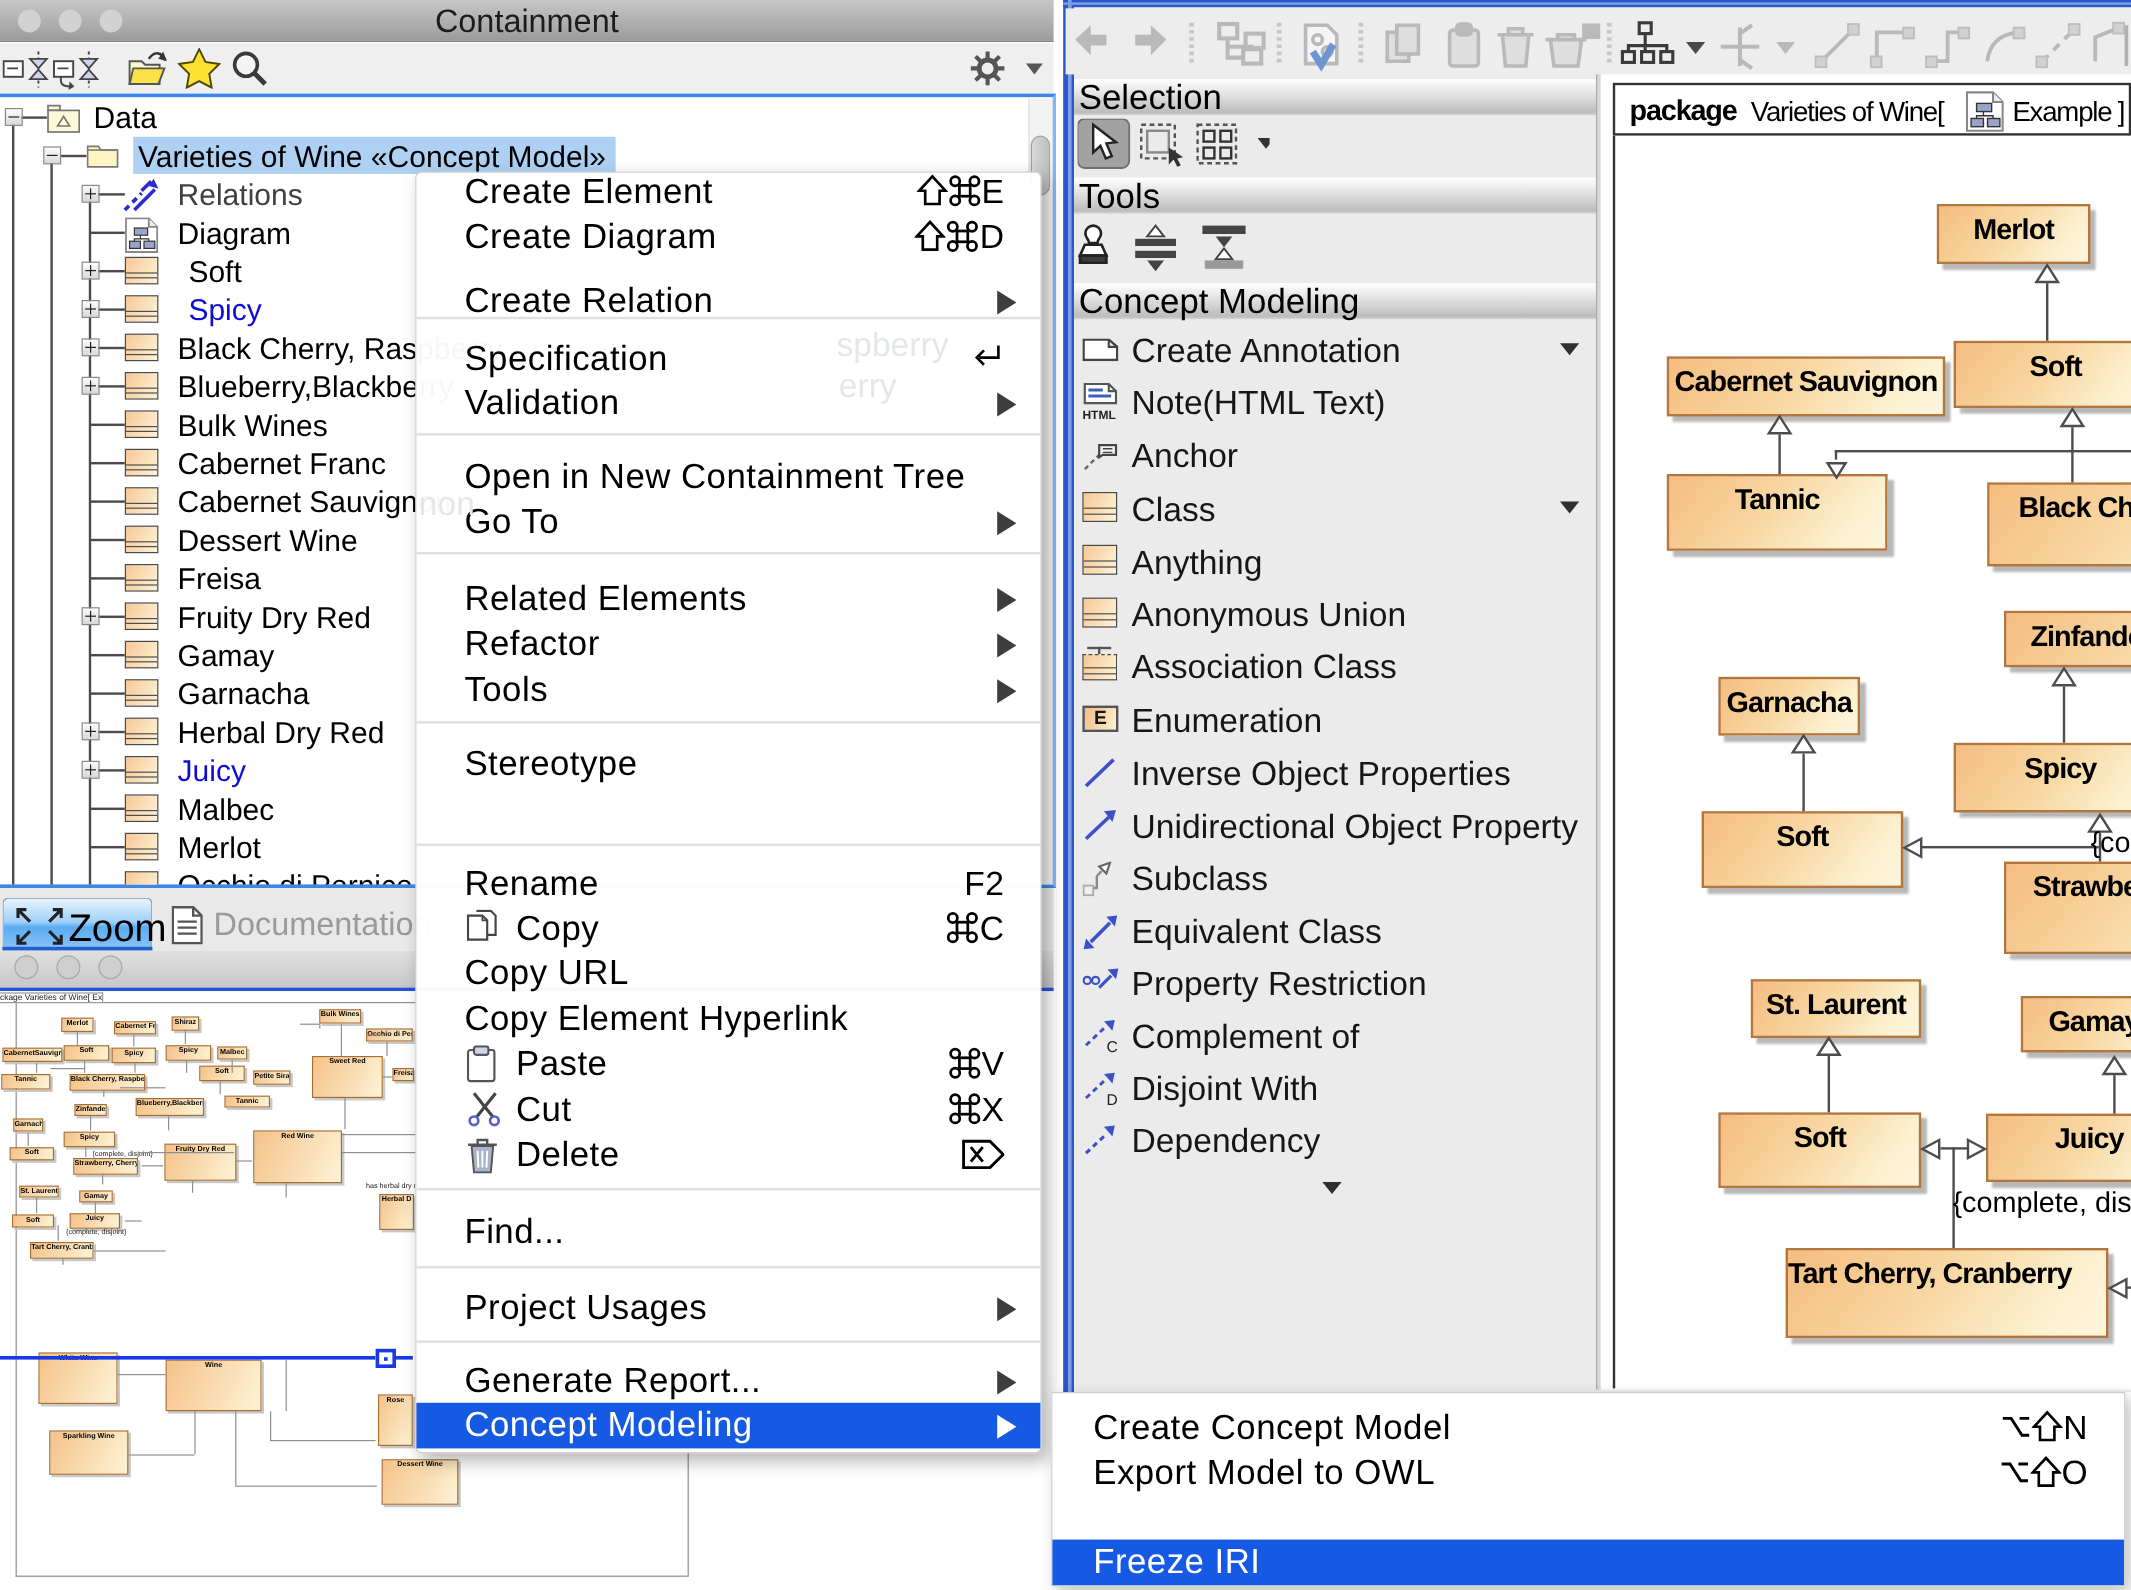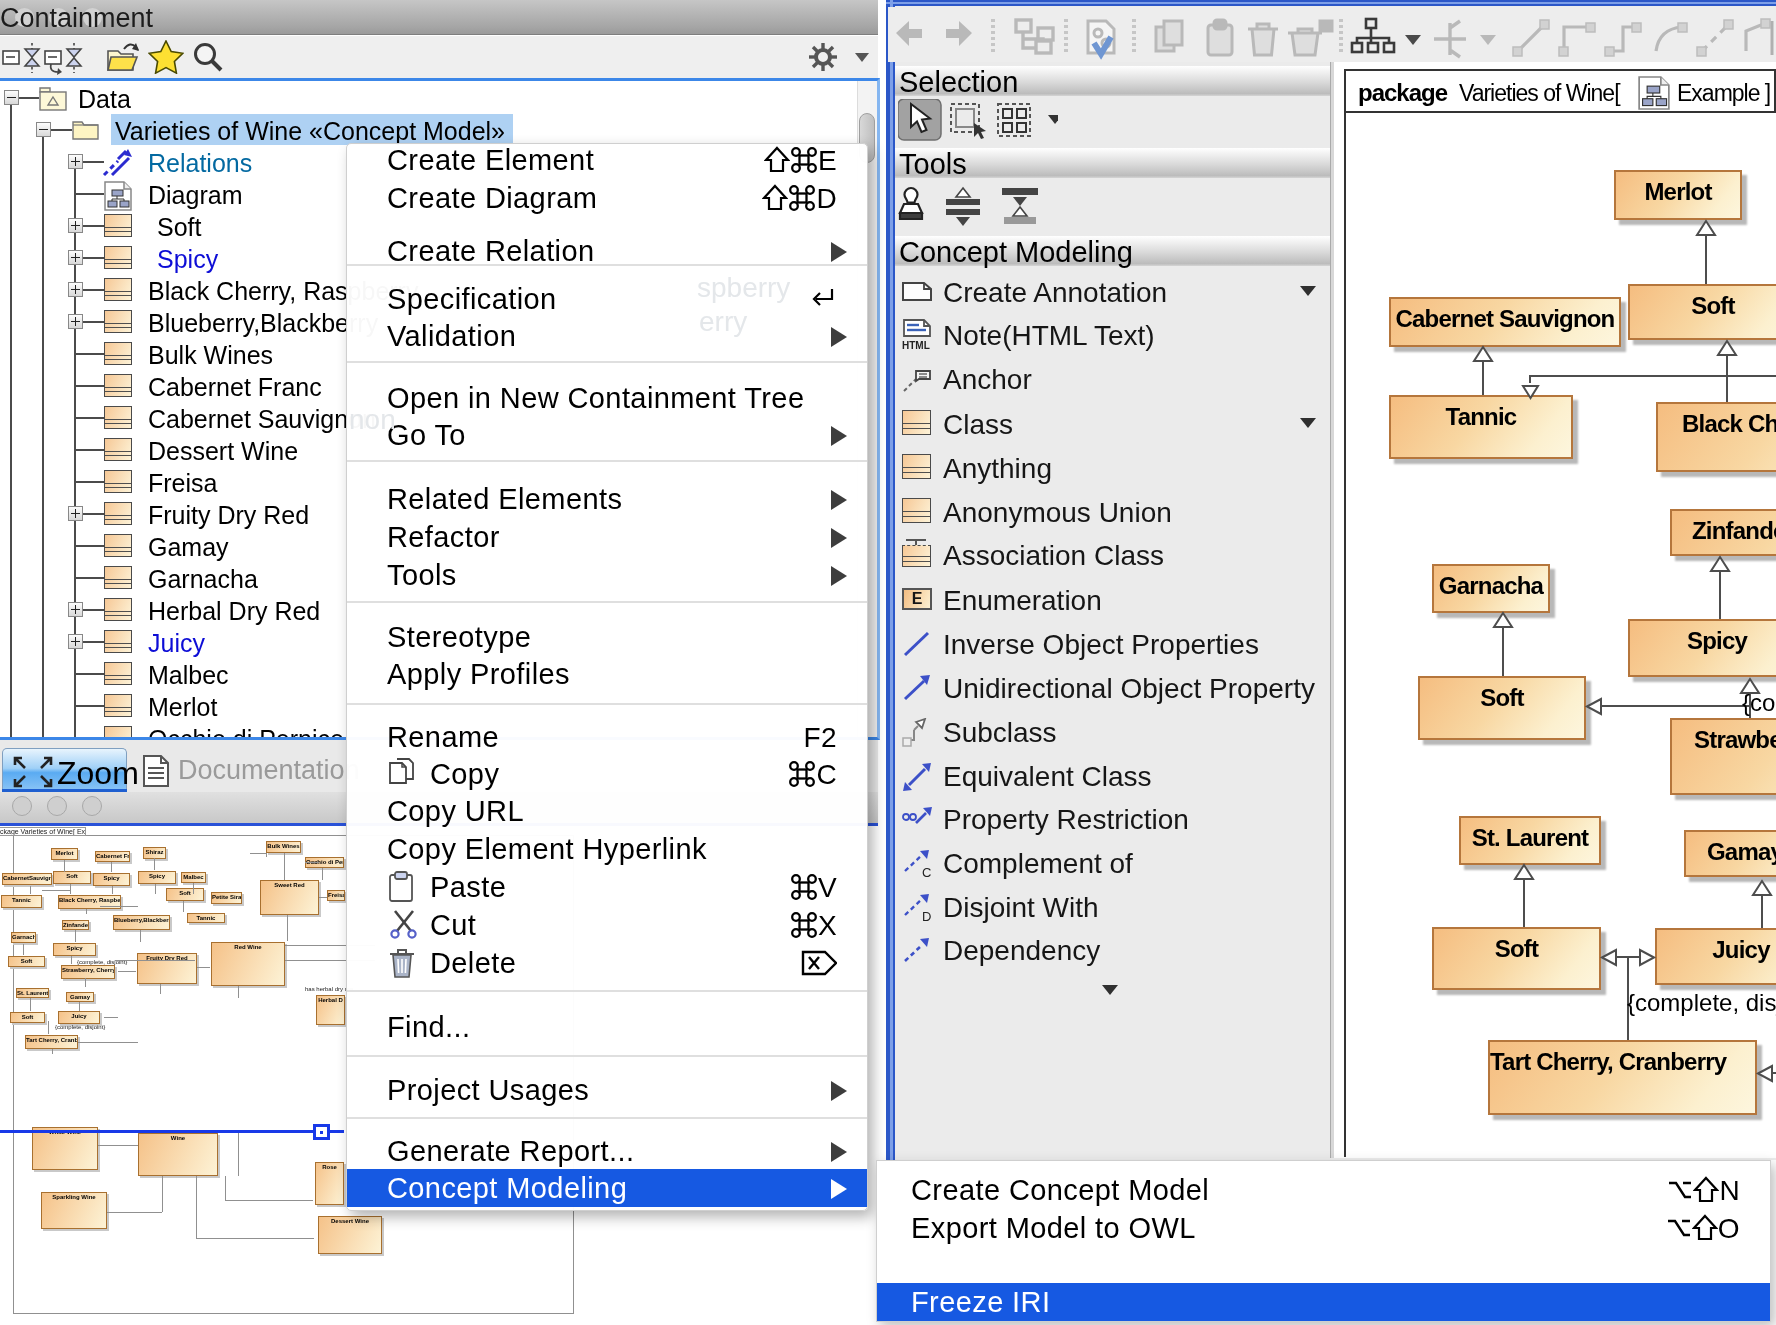--- a/index.html
+++ b/index.html
@@ -3,21 +3,21 @@
 <style>
 *{margin:0;padding:0;box-sizing:border-box}
 html,body{width:1776px;height:1325px;overflow:hidden;background:#fff;
  font-family:"Liberation Sans",sans-serif;}
 #page{position:absolute;left:0;top:0;width:1776px;height:1325px;overflow:hidden}
 .abs{position:absolute}
 
 #titlebar{left:0;top:0;width:878px;height:35px;
  background:linear-gradient(#c6c6c6,#a5a5a5 80%,#9a9a9a);border-bottom:1px solid #7e7e7e}
 .tl{width:19px;height:19px;border-radius:50%;background:#d2d2d2;top:8px}
-#titlebar .cap{width:100%;text-align:left;font-size:27px;color:#1c1c1c;top:3px}
+#titlebar .cap{width:100%;text-align:center;font-size:27px;color:#1c1c1c;top:3px}
 #ltoolbar{left:0;top:36px;width:878px;height:42px;background:#efefef}
 #treefocus{left:0;top:78px;width:880px;height:662px;background:#fff;
  border-top:3px solid #3c87e8;border-bottom:3px solid #3c87e8;border-right:3px solid #85b6f0;overflow:hidden}
 .trow{position:absolute;left:0;height:32px;width:860px;font-size:25px;color:#000;white-space:nowrap}
 .trow .lbl{position:absolute;top:3px}
 .sel{background:#aed1f3}
 .eb{position:absolute;width:15px;height:15px;background:linear-gradient(#fdfdfd,#d8d8d8);border:1px solid #888;top:8px}
 .eb:after{content:"";position:absolute;left:2px;right:2px;top:6px;border-top:1px solid #222}
 .eb.plus:before{content:"";position:absolute;top:2px;bottom:2px;left:6px;border-left:1px solid #222}
 .cicon{position:absolute;width:28px;height:23px;top:4px;
@@ -161,21 +161,21 @@
 </div>
 <div class="trow" style="top:65px">
 <div class="tline" style="left:75px;top:15px;width:29px;height:2px"></div>
 <div class="eb plus" style="left:68px"></div>
 <svg class="abs" style="left:102px;top:3px" width="30" height="28" viewBox="0 0 30 28">
           <line x1="2" y1="26" x2="16" y2="12" stroke="#2b2bd0" stroke-width="3" stroke-dasharray="5 4"></line>
           <line x1="10" y1="26" x2="27" y2="9" stroke="#2b2bd0" stroke-width="3"></line>
           <line x1="16" y1="10" x2="24" y2="2" stroke="#2b2bd0" stroke-width="3"></line>
           <path d="M26 0 l4 8 l-8 -2 z" fill="#2b2bd0"></path>
         </svg>
-<div class="lbl" style="left:148px;color:#0369a1">Relations</div>
+<div class="lbl" style="left:148px;color:#404040">Relations</div>
 </div>
 <div class="trow" style="top:97px">
 <div class="tline" style="left:75px;top:15px;width:29px;height:2px"></div>
 <svg class="abs" style="left:104px;top:3px" width="28" height="30" viewBox="0 0 28 30">
           <path d="M1 1 h19 l7 7 v21 h-26 z" fill="#fff" stroke="#888" stroke-width="1.5"></path>
           <path d="M20 1 v7 h7" fill="#eee" stroke="#888" stroke-width="1.5"></path>
           <rect x="8" y="9" width="11" height="6" fill="#9aa4c8" stroke="#333" stroke-width="1"></rect>
           <rect x="4" y="20" width="9" height="6" fill="#9aa4c8" stroke="#333" stroke-width="1"></rect>
           <rect x="16" y="20" width="9" height="6" fill="#9aa4c8" stroke="#333" stroke-width="1"></rect>
           <path d="M13 15 v3 h-5 v2 M13 18 h7 v2" fill="none" stroke="#333" stroke-width="1"></path>
@@ -852,23 +852,20 @@
 <div class="arr"></div>
 </div>
 <div class="mi" style="top:412px">
 <div class="t">Tools</div>
 <div class="arr"></div>
 </div>
 <div class="msep" style="top:457px"></div>
 <div class="mi" style="top:474px">
 <div class="t">Stereotype</div>
 </div>
-<div class="mi" style="top:511px">
-<div class="t">Apply Profiles</div>
-</div>
 <div class="msep" style="top:559px"></div>
 <div class="mi" style="top:574px">
 <div class="t">Rename</div>
 <div class="sc"><span style="font-size:28px">F2</span></div>
 </div>
 <div class="mi" style="top:611px">
 <svg class="abs" style="left:42px;top:3px" width="26" height="32" viewBox="0 0 26 32">
           <path d="M1 5 h12 l4 4 v16 h-16 z" fill="#fff" stroke="#444" stroke-width="1.8"></path>
           <path d="M8 1 h12 l4 4 v16 h-7" fill="none" stroke="#444" stroke-width="1.8"></path>
           <path d="M13 5 v4 h4" fill="none" stroke="#444" stroke-width="1.5"></path>

